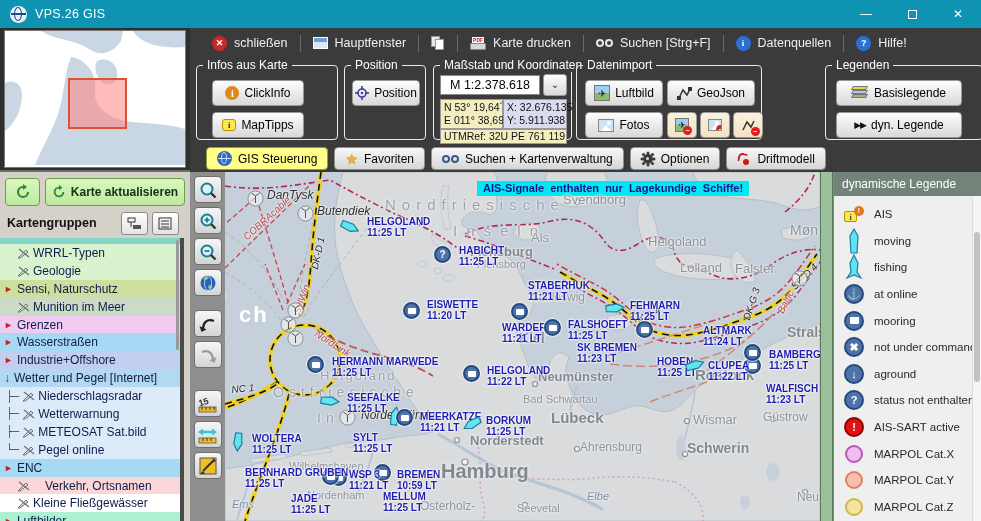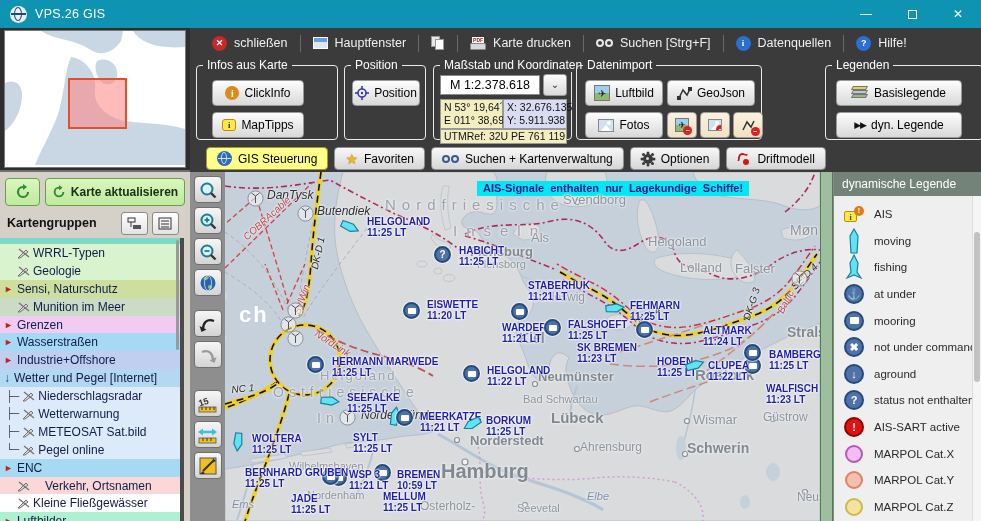--- a/index.html
+++ b/index.html
@@ -945,21 +945,21 @@
                   <svg width="18" height="26">
                     <polygon points="9,1 13,9 12,18 16,24 9,21 2,24 6,18 5,9" fill="#62e3f2" stroke="#1b7f9e" stroke-width="1.2"></polygon>
                   </svg>
                 </span>
                 <span class="lg-txt">fishing</span>
               </div>
               <div class="lg-item">
                 <span class="lg-ic">
                   <span class="lg-circle">⚓</span>
                 </span>
-                <span class="lg-txt">at under</span>
+                <span class="lg-txt">at online</span>
               </div>
               <div class="lg-item">
                 <span class="lg-ic">
                   <span class="lg-circle">
                     <span style="width:9px;height:7px;background:#fff;border-radius:1px;"></span>
                   </span>
                 </span>
                 <span class="lg-txt">mooring</span>
               </div>
               <div class="lg-item">

